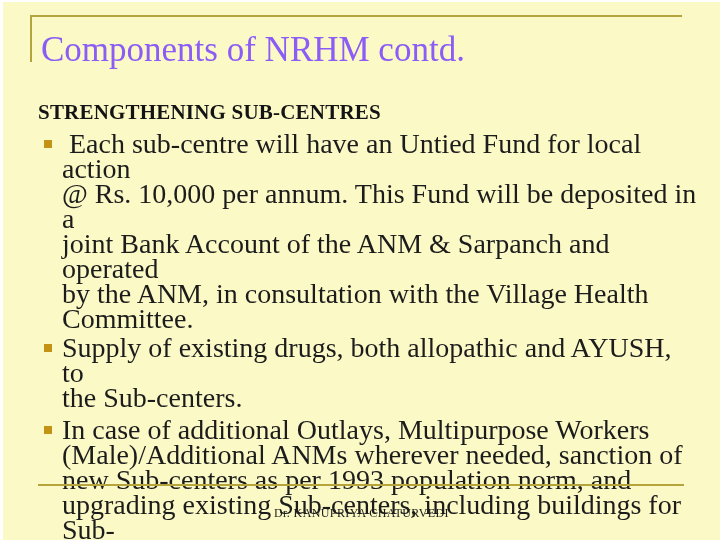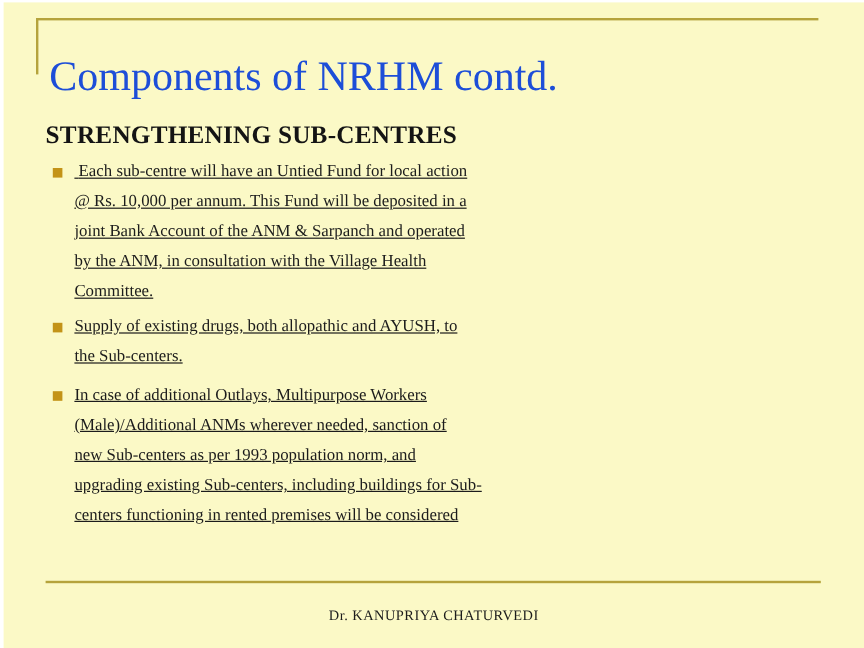--- a/index.html
+++ b/index.html
@@ -33,25 +33,25 @@
     position: absolute;
     left: 27px;
     top: 13px;
     width: 2px;
     height: 47px;
     background: #b5a33c;
   }
   .title {
     position: absolute;
     left: 38px;
-    top: 40px;
+    top: 26px;
     width: 620px;
     font-size: 35px;
     line-height: 44px;
-    color: #1d4ed8;
+    color: #8b5cf6;
     white-space: nowrap;
   }
   .heading {
     position: absolute;
     left: 35px;
     top: 98px;
     font-size: 21px;
     font-weight: bold;
     color: #141414;
     letter-spacing: 0.2px;
@@ -69,25 +69,24 @@
   .bullet-item.b1 { margin-bottom: 4px; }
   .bullet-item.b2 { margin-bottom: 7px; }
   .bullet-square {
     flex: 0 0 auto;
     width: 8px;
     height: 8px;
     background: #c39317;
     margin: 9px 10px 0 6px;
   }
   .bullet-text {
-    font-size: 14px;
+    font-size: 28px;
     line-height: 25px;
     color: #1c1c1c;
     white-space: pre-wrap;
-    text-decoration: underline;
   }
   .rule-bottom {
     position: absolute;
     left: 35px;
     top: 482px;
     width: 646px;
     height: 2px;
     background: #b5a33c;
   }
   .footer {

